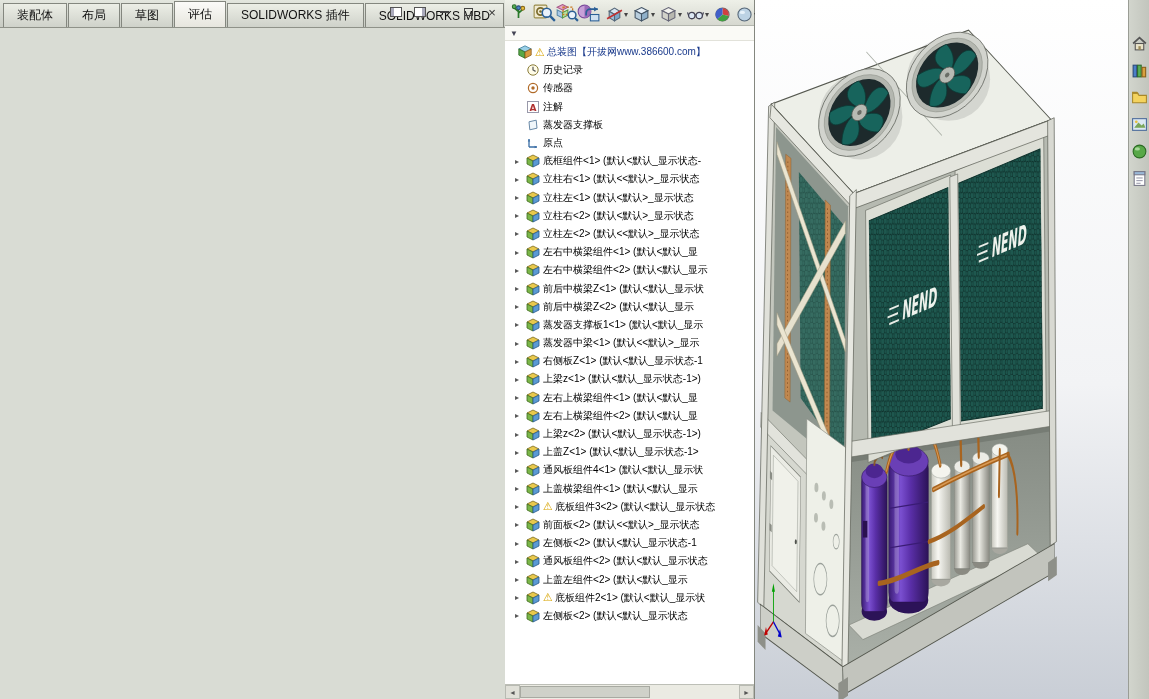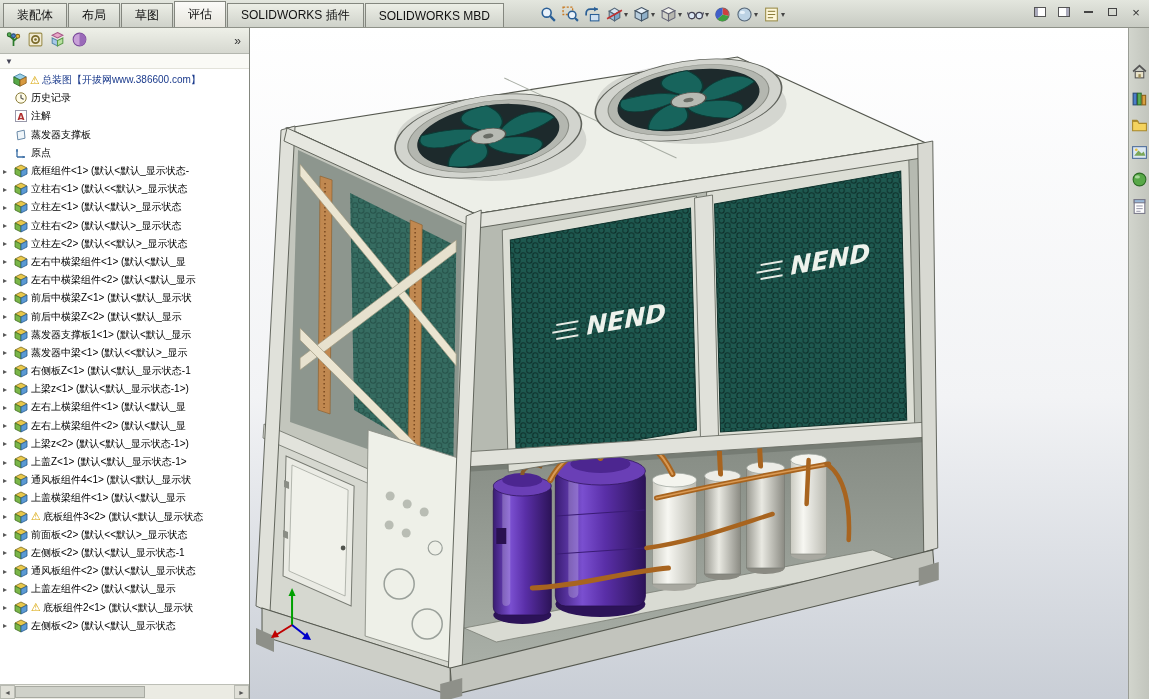--- a/index.html
+++ b/index.html
@@ -1,18 +1,18 @@
 <!DOCTYPE html>
 <html><head>
 <meta charset="utf-8">
 <style>
   *{box-sizing:border-box;margin:0;padding:0}
   html,body{width:1149px;height:699px;overflow:hidden}
   body{font-family:"Liberation Sans","DejaVu Sans",sans-serif;font-size:11px;color:#111;background:#d9dcd4}
-  .app{width:1149px;height:699px;display:flex;flex-direction:column}
+  .app{width:1149px;height:699px;display:flex;flex-direction:row}
 
   
   .ribbon{height:28px;flex:0 0 28px;background:linear-gradient(#e3e6de,#c8cbc3);border-bottom:1px solid #8f9289;position:relative;display:flex;align-items:flex-end}
   .tabs{display:flex;align-items:flex-end;height:100%;padding-left:3px}
   .tab{height:24px;display:flex;align-items:center;padding:0 13px;margin-right:1px;border:1px solid #84877f;border-bottom:none;background:linear-gradient(#eceee6,#cfd2ca);font-size:12px;cursor:default;white-space:nowrap}
   .tab.active{background:linear-gradient(#fbfbf8,#e7e6de);height:26px}
   .vtoolbar{position:absolute;left:538px;top:2px;height:24px;display:flex;align-items:center;gap:1px}
   .vbtn{display:flex;align-items:center;padding:2px 2px;border-radius:2px}
   .dd{font-size:8px;color:#444;margin-left:1px}
   .winctrls{position:absolute;right:4px;top:3px;display:flex;align-items:center;gap:6px}
@@ -24,21 +24,21 @@
   .glyph-pane2{width:12px;height:10px;border:1px solid #555;background:linear-gradient(90deg,#fff 65%,#aab 65%)}
 
   
   .main{flex:1;display:flex;min-height:0}
   .left-panel{width:250px;flex:0 0 250px;background:#fff;border-right:1px solid #84877f;display:flex;flex-direction:column;min-height:0}
   .panel-toolbar{height:26px;flex:0 0 26px;background:linear-gradient(#eef0e8,#d6d8d0);border-bottom:1px solid #b4b7af;display:flex;align-items:center;gap:5px;padding:0 5px}
   .chevron{margin-left:auto;color:#333;font-size:12px;padding:0 3px}
   .filter-row{height:15px;flex:0 0 15px;border-bottom:1px solid #e2e2da;display:flex;align-items:center;padding-left:5px;color:#445;font-size:8px;background:#fafaf6}
 
   .tree{flex:1;overflow:hidden;padding-top:2px;background:#fff}
-  .tree-row{display:flex;align-items:center;height:18.2px;padding-left:3px;white-space:nowrap;overflow:hidden}
+  .tree-row{display:flex;align-items:center;height:18.2px;padding-left:10px;white-space:nowrap;overflow:hidden}
   .tree-row.root{padding-left:2px}
   .expander{flex:0 0 11px;width:11px;font-size:8px;color:#555;text-align:left}
   .ic{display:inline-flex;flex:0 0 auto}
   .ic-sm{width:14px;height:14px;margin-right:3px}
   .ic-md{width:17px;height:17px}
   .ic svg{width:100%;height:100%;display:block}
   .warn{color:#d8a400;font-size:11px;margin-right:2px;line-height:1}
   .lbl{font-size:10px;color:#000}
   .root-lbl{color:#1a3a8c}
 
@@ -237,20 +237,30 @@
           </div>
           <div class="tree-row">
             <span class="expander"></span>
             <span class="ic ic-sm">
               <svg viewBox="0 0 14 14">
                 <circle cx="7" cy="7" r="5.2" fill="#fffce8" stroke="#8a7c3a" stroke-width="1"></circle>
                 <path d="M7 3.8 L7 7 L9.6 8.4" fill="none" stroke="#555" stroke-width="1.2"></path>
               </svg>
             </span>
             <span class="lbl">历史记录</span>
+          </div>
+          <div class="tree-row">
+            <span class="expander"></span>
+            <span class="ic ic-sm">
+              <svg viewBox="0 0 14 14">
+                <circle cx="7" cy="7" r="4.6" fill="none" stroke="#b06a28" stroke-width="1.2"></circle>
+                <circle cx="7" cy="7" r="1.7" fill="#b06a28"></circle>
+              </svg>
+            </span>
+            <span class="lbl">传感器</span>
           </div>
           <div class="tree-row">
             <span class="expander"></span>
             <span class="ic ic-sm">
               <svg viewBox="0 0 14 14">
                 <rect x="1.5" y="1.5" width="11" height="11" fill="#fff" stroke="#9999aa"></rect>
                 <text x="7" y="10.5" text-anchor="middle" font-size="9" font-weight="bold" fill="#b03030" font-family="DejaVu Sans, sans-serif">A</text>
               </svg>
             </span>
             <span class="lbl">注解</span>

